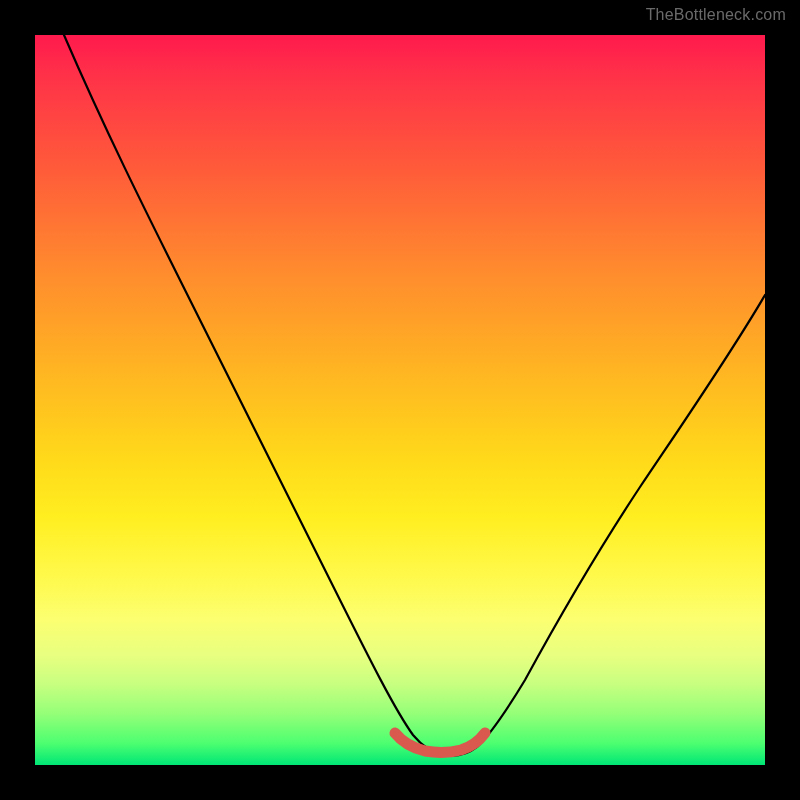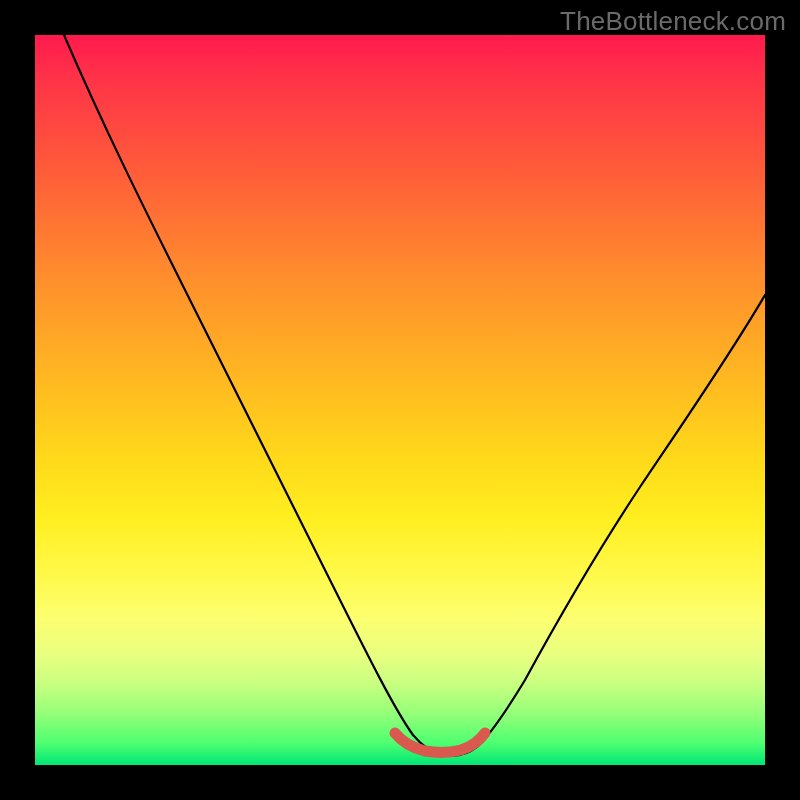--- a/index.html
+++ b/index.html
@@ -41,21 +41,21 @@
       #94ff78 93%,
       #4dff70 97%,
       #00e676 100%
     );
   }
   .watermark {
     position: absolute;
     top: 6px;
     right: 14px;
     color: #6a6a6a;
-    font-size: 26px;
+    font-size: 16px;
     font-weight: 400;
     letter-spacing: 0.2px;
     user-select: none;
   }
   svg.curve {
     position: absolute;
     left: 0;
     top: 0;
     width: 730px;
     height: 730px;

